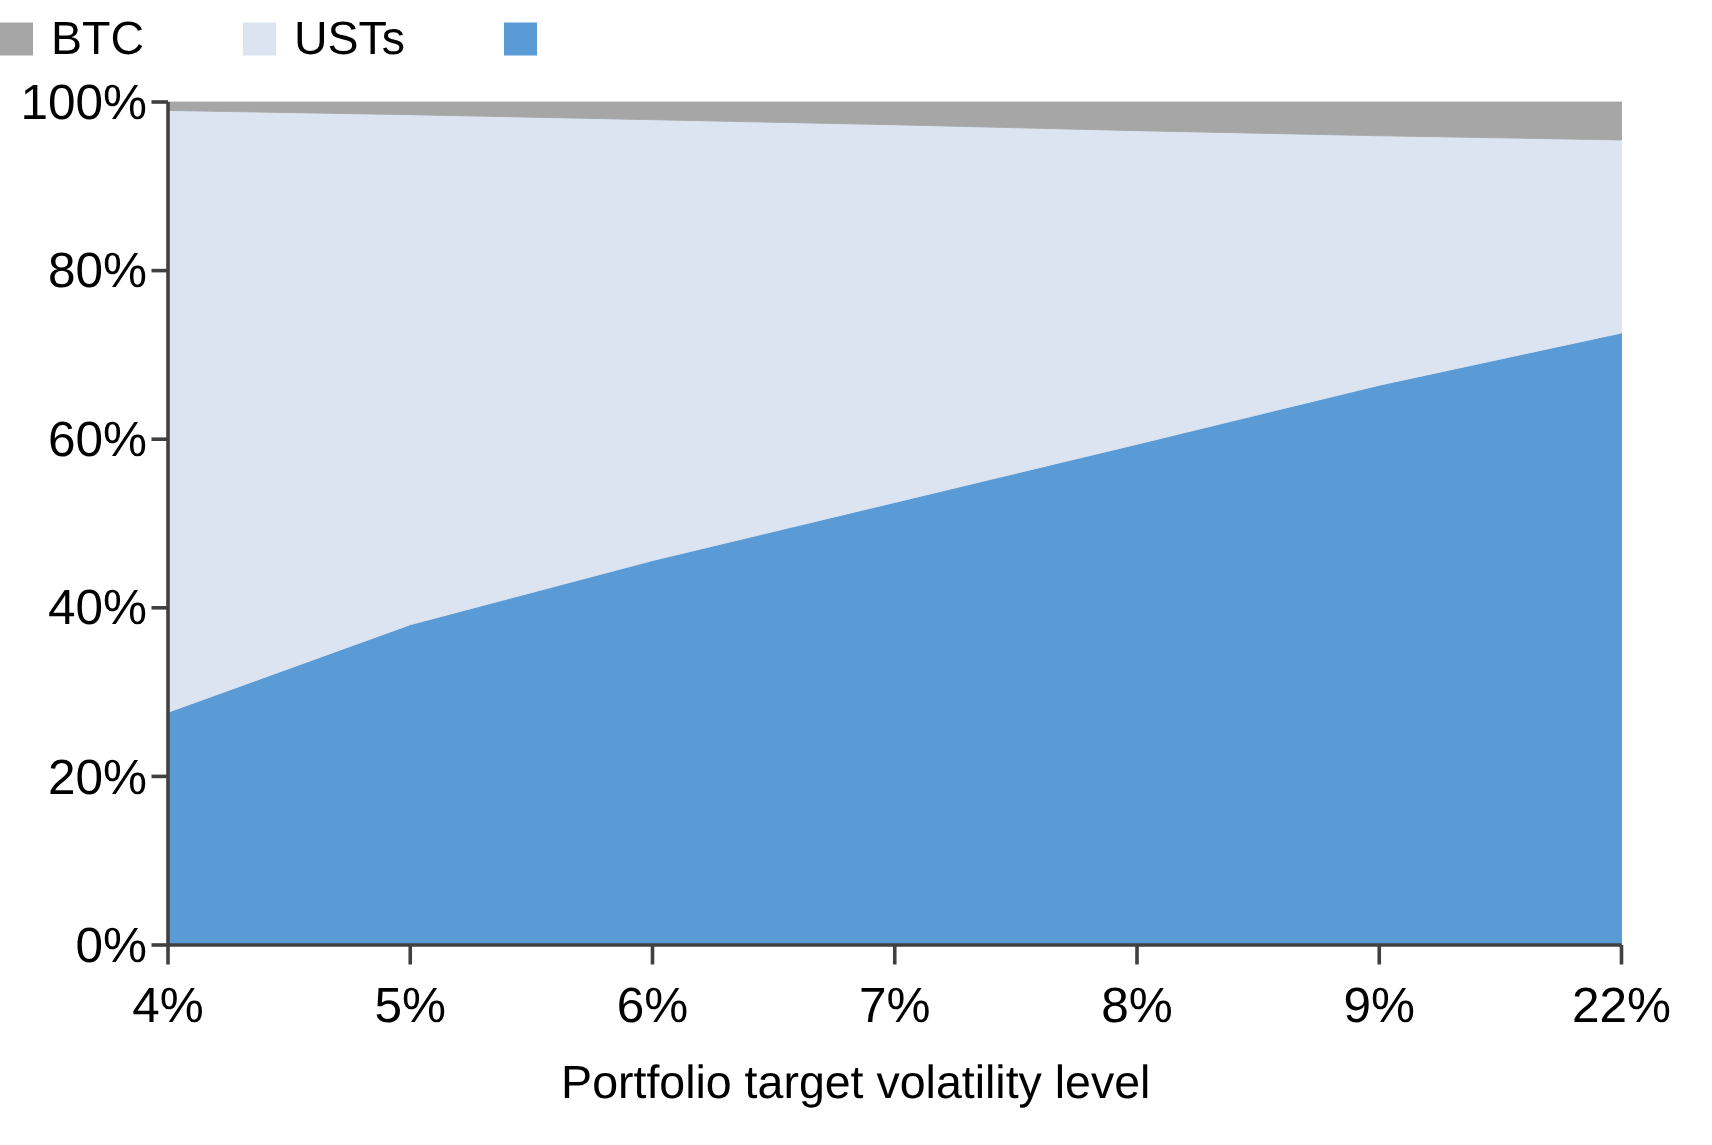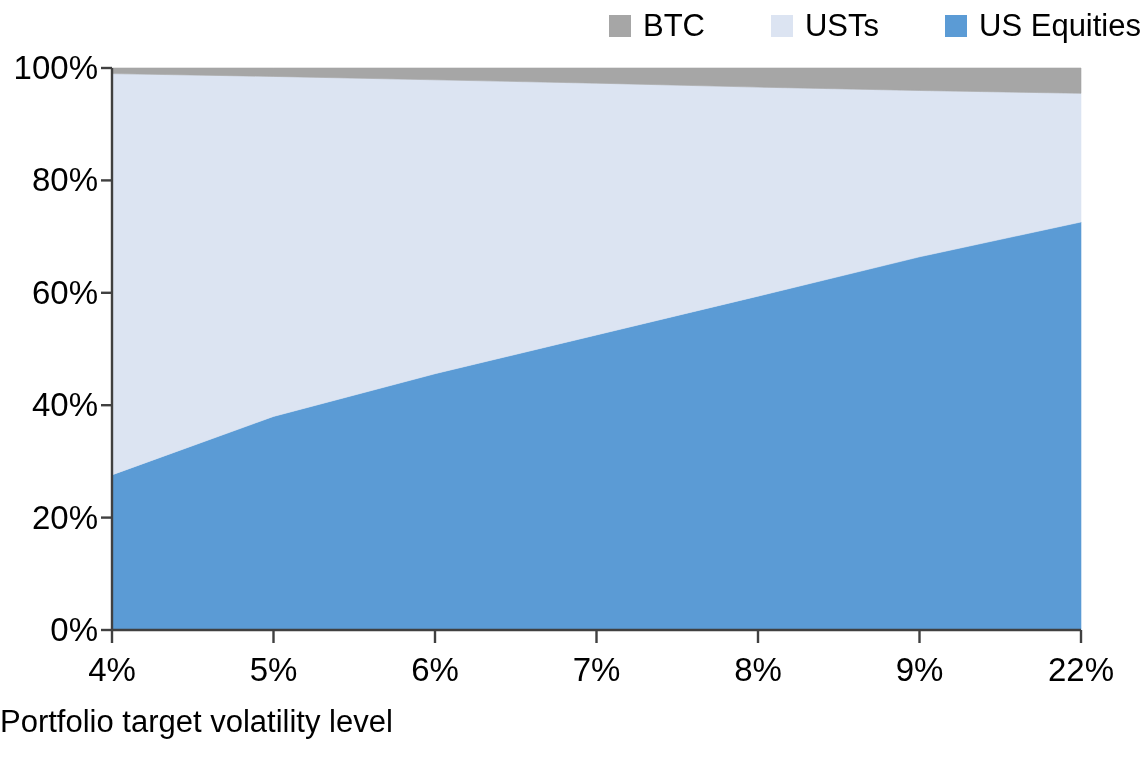--- a/index.html
+++ b/index.html
@@ -23,21 +23,21 @@
   
   #legend {
     position: absolute;
     left: 0;
     top: 4px;
     width: 1141px;
     height: 42px;
     display: flex;
     flex-direction: row;
     align-items: center;
-    justify-content: flex-end;
+    justify-content: flex-start;
     gap: 66px;
   }
   .legend-item {
     display: flex;
     flex-direction: row;
     align-items: center;
     gap: 12px;
   }
   .legend-swatch {
     width: 22px;
@@ -98,21 +98,21 @@
     line-height: 33px;
     color: #000000;
     white-space: nowrap;
     transform: translateX(-50%);
   }
   #x-axis-title {
     position: absolute;
     left: 0;
     top: 706px;
     width: 1141px;
-    text-align: left;
+    text-align: center;
     font-size: 31px;
     line-height: 31px;
     color: #000000;
   }
 </style>
 </head>
 <body>
 
 <div id="chart-root">
 
@@ -120,21 +120,20 @@
     <div class="legend-item">
       <span class="legend-swatch" id="sw0" style="background: rgb(166, 166, 166);"></span>
       <span class="legend-label">BTC</span>
     </div>
     <div class="legend-item">
       <span class="legend-swatch" id="sw1" style="background: rgb(220, 228, 242);"></span>
       <span class="legend-label">USTs</span>
     </div>
     <div class="legend-item">
       <span class="legend-swatch" id="sw2" style="background: rgb(91, 155, 213);"></span>
-      <span class="legend-label">US Equities</span>
     </div>
   </div>
 
   <div id="plot-wrap">
     <svg id="plot-svg" width="1141" height="763">
         <path d="M112.00,474.89 L273.50,416.44 L435.00,373.73 L596.50,334.95 L758.00,296.17 L919.50,256.83 L1081.00,221.99 L1081.00,630.00 L919.50,630.00 L758.00,630.00 L596.50,630.00 L435.00,630.00 L273.50,630.00 L112.00,630.00 Z" fill="#5B9BD5" stroke="#5B9BD5" stroke-width="0.6"></path>
         <path d="M112.00,73.62 L273.50,76.43 L435.00,79.80 L596.50,83.17 L758.00,87.11 L919.50,90.48 L1081.00,93.29 L1081.00,221.99 L919.50,256.83 L758.00,296.17 L596.50,334.95 L435.00,373.73 L273.50,416.44 L112.00,474.89 Z" fill="#DCE4F2" stroke="#DCE4F2" stroke-width="0.6"></path>
         <path d="M112.00,68.00 L273.50,68.00 L435.00,68.00 L596.50,68.00 L758.00,68.00 L919.50,68.00 L1081.00,68.00 L1081.00,93.29 L919.50,90.48 L758.00,87.11 L596.50,83.17 L435.00,79.80 L273.50,76.43 L112.00,73.62 Z" fill="#A6A6A6" stroke="#A6A6A6" stroke-width="0.6"></path>
         <line x1="112" y1="68" x2="112" y2="630" stroke="#404040" stroke-width="2.4"></line>
         <line x1="112" y1="630" x2="1081" y2="630" stroke="#404040" stroke-width="2.4"></line>

